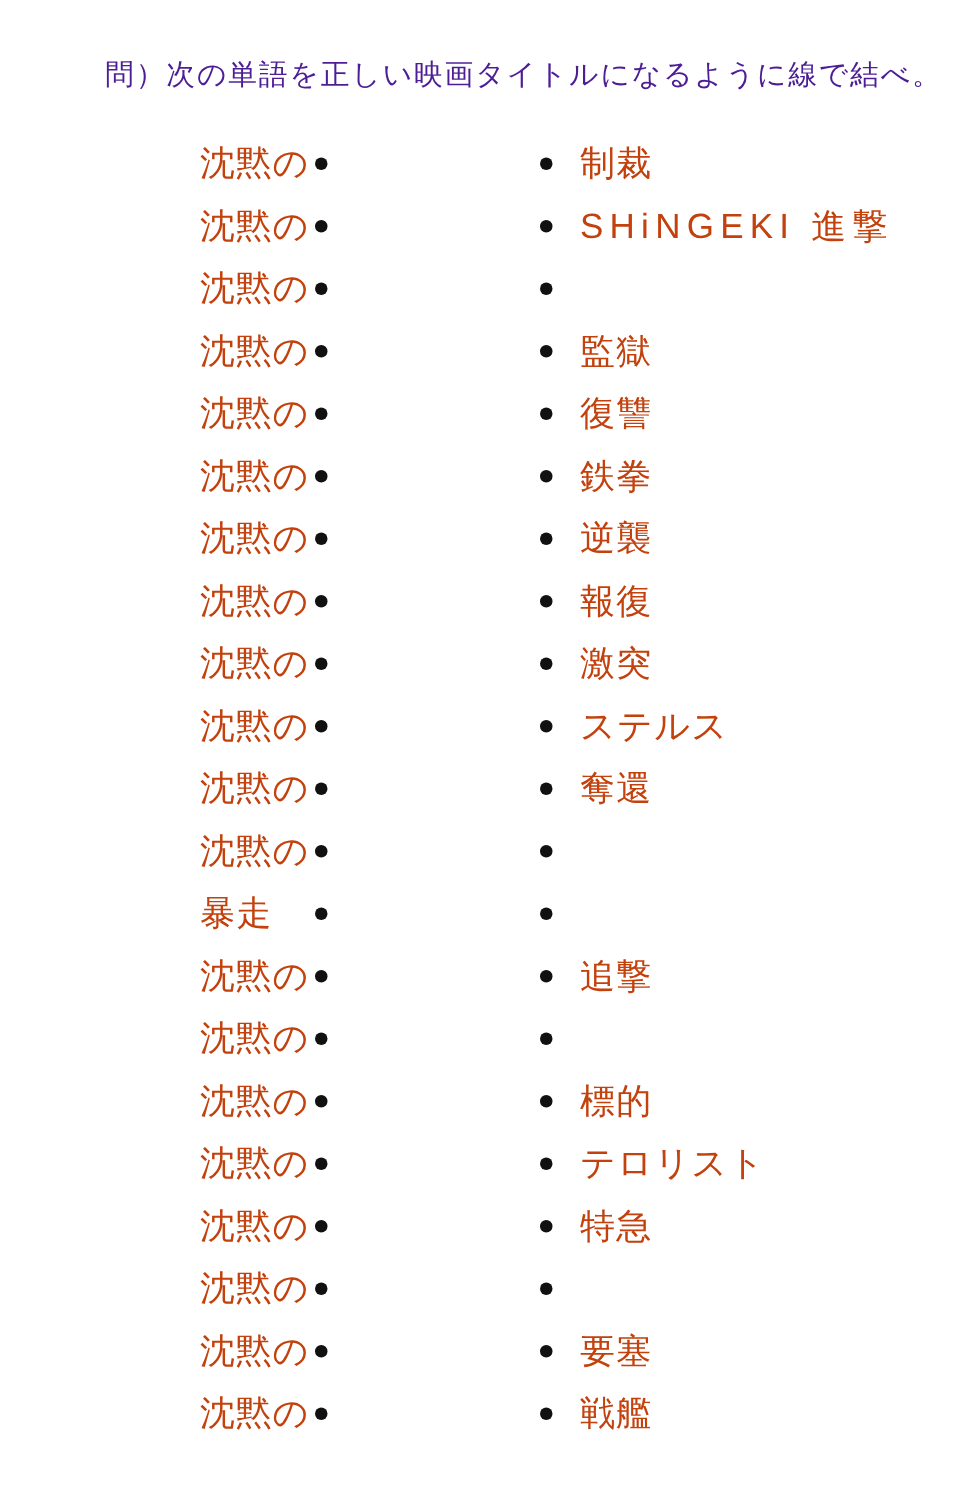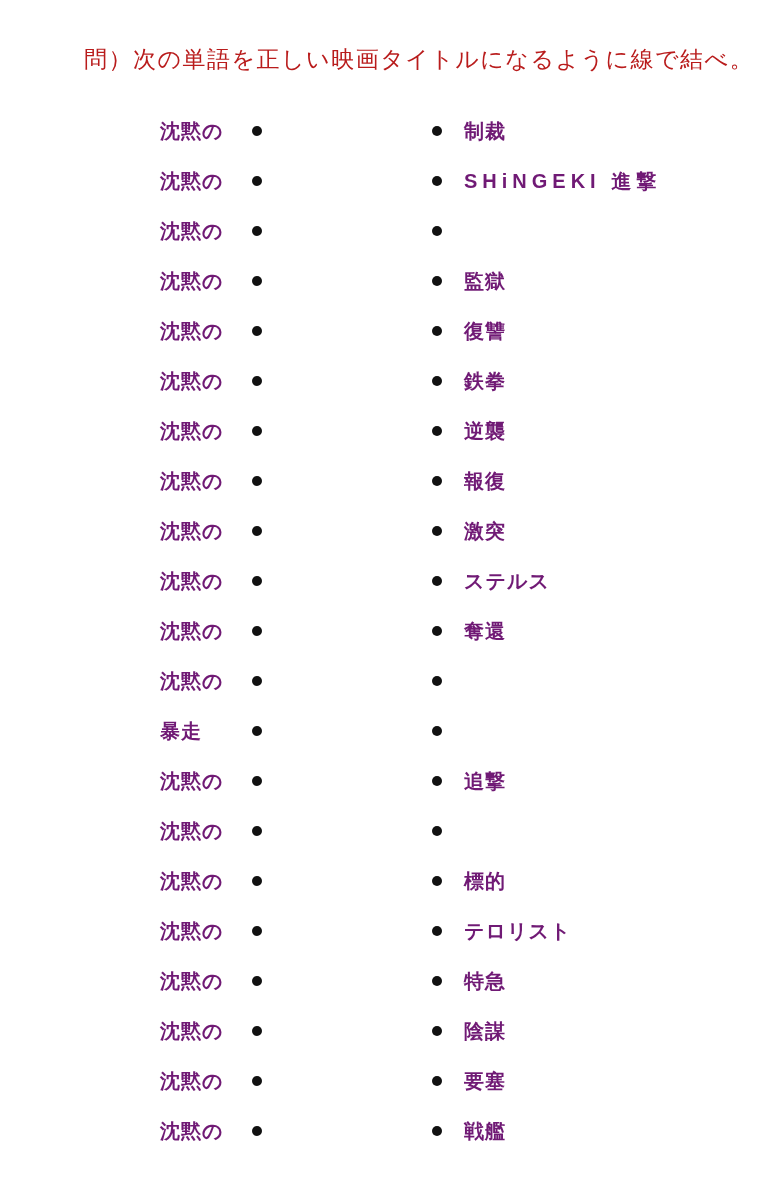--- a/index.html
+++ b/index.html
@@ -16,41 +16,41 @@
     overflow: hidden;
   }
   .question {
     position: absolute;
     left: 84px;
     top: 44px;
     font-family: "Liberation Serif", "DejaVu Serif", serif;
     font-weight: 400;
     font-size: 23px;
     letter-spacing: 1.5px;
-    color: #b91c1c;
+    color: #4c1d95;
     white-space: nowrap;
   }
   .match-list {
     position: absolute;
     left: 160px;
     top: 106px;
   }
   .row {
     display: grid;
     grid-template-columns: 86px 22px 158px 22px auto;
     align-items: center;
     height: 50px;
   }
   .left-label, .right-label {
-    font-weight: 700;
-    font-size: 20px;
+    font-weight: 400;
+    font-size: 28px;
     line-height: 1;
     letter-spacing: 1px;
     white-space: nowrap;
-    color: #701a75;
+    color: #c2410c;
   }
   .right-label {
     padding-left: 16px;
   }
   
   .row:nth-child(2) .right-label {
     letter-spacing: 5px;
   }
   .dot-cell {
     display: flex;
@@ -285,21 +285,20 @@
 
   <div class="row">
     <span class="left-label">沈黙の</span>
     <span class="dot-cell">
       <span class="dot"></span>
     </span>
     <span class="spacer"></span>
     <span class="dot-cell">
       <span class="dot"></span>
     </span>
-    <span class="right-label">陰謀</span>
   </div>
 
   <div class="row">
     <span class="left-label">沈黙の</span>
     <span class="dot-cell">
       <span class="dot"></span>
     </span>
     <span class="spacer"></span>
     <span class="dot-cell">
       <span class="dot"></span>

